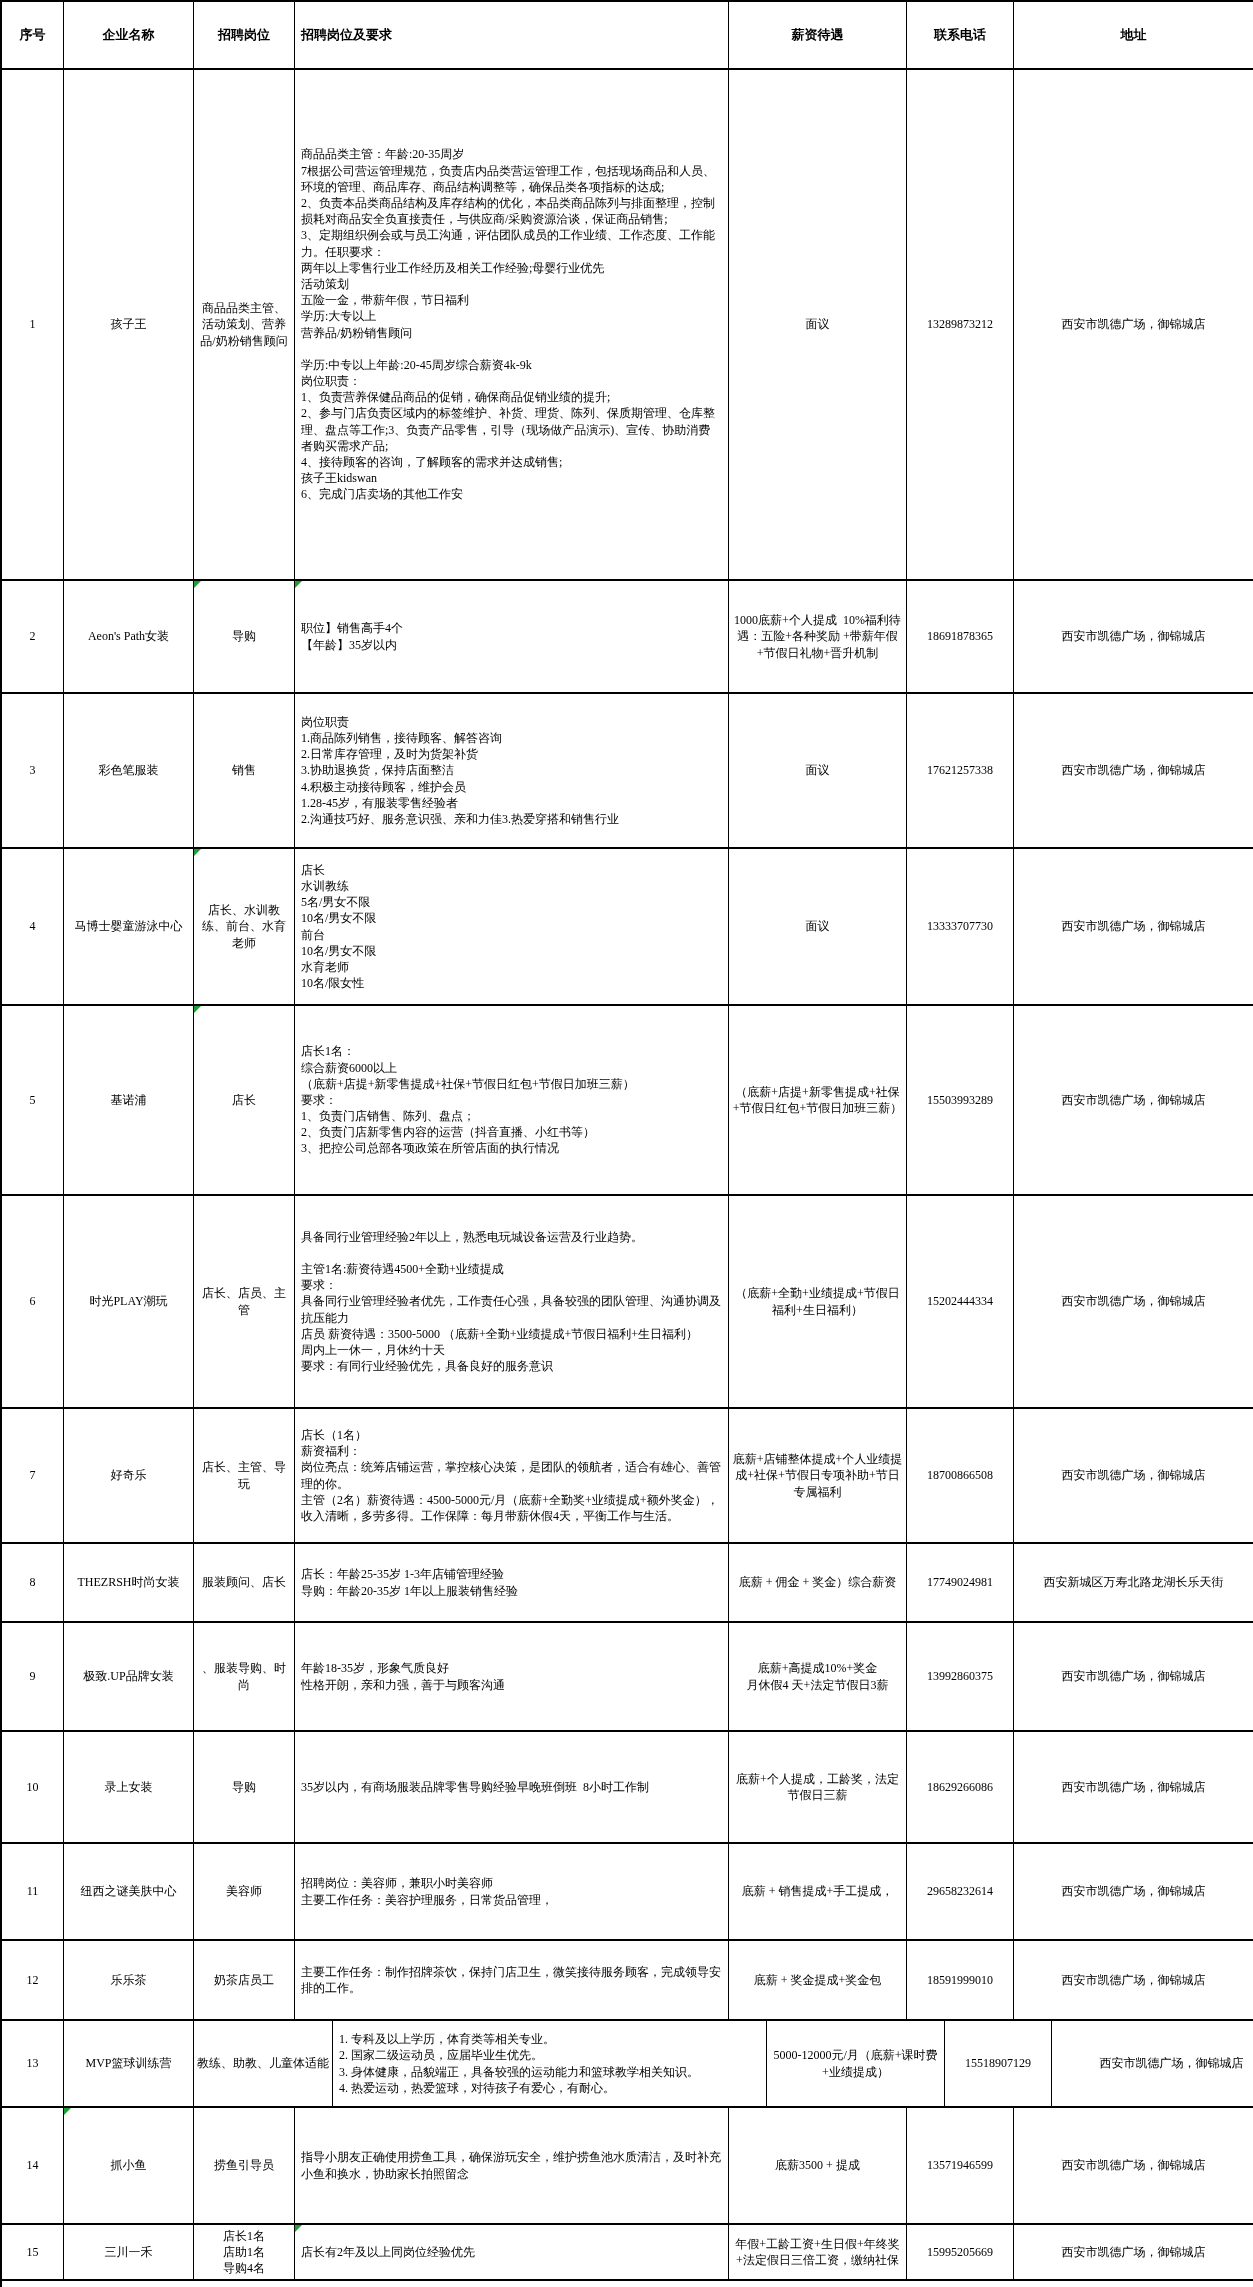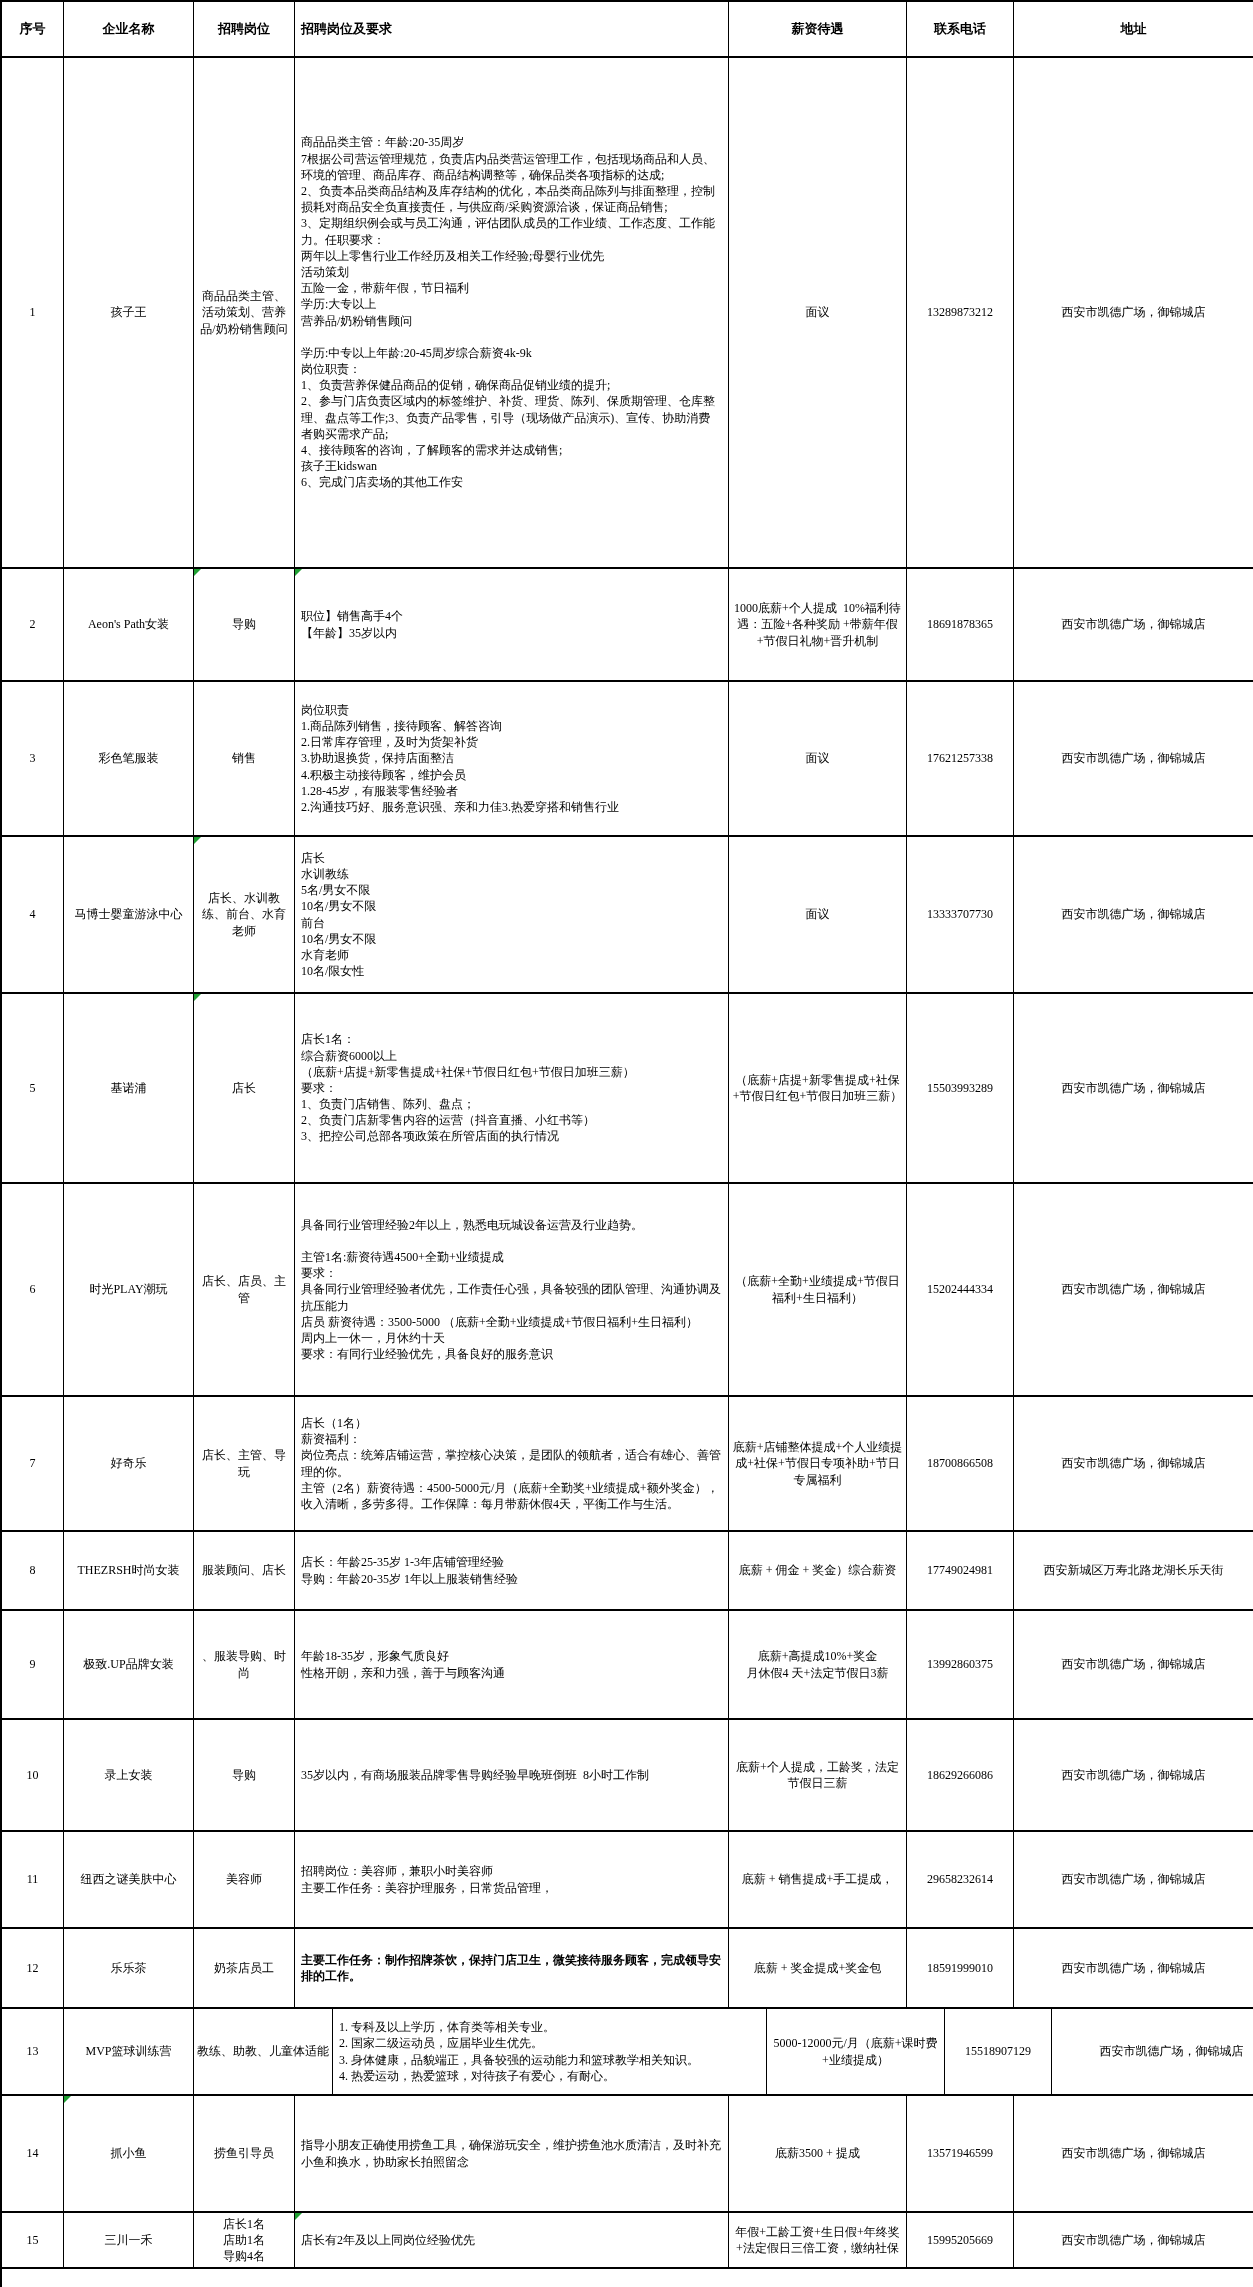--- a/index.html
+++ b/index.html
@@ -29,21 +29,21 @@
   .comment-marker{
     position:absolute;top:0;left:0;width:0;height:0;
     border-top:7px solid #1fa032;border-right:7px solid transparent;
     pointer-events:none;
   }
 </style>
 </head>
 <body>
 
 <div class="sheet">
-    <div class="row header-row" style="height: 56px;">
+    <div class="row header-row" style="height: 68px;">
       <div class="cell col-index" style="flex: 0 0 62px;"><span class="cell-text">序号</span></div>
       <div class="cell col-company" style="flex: 0 0 130px;"><span class="cell-text">企业名称</span></div>
       <div class="cell col-position" style="flex: 0 0 101px;"><span class="cell-text">招聘岗位</span></div>
       <div class="cell col-requirements" style="flex: 0 0 434px;"><span class="cell-text">招聘岗位及要求</span></div>
       <div class="cell col-salary" style="flex: 0 0 178px;"><span class="cell-text">薪资待遇</span></div>
       <div class="cell col-phone" style="flex: 0 0 107px;"><span class="cell-text">联系电话</span></div>
       <div class="cell col-address" style="flex: 0 0 241px;"><span class="cell-text">地址</span></div>
     </div>
     <div class="row body-row" style="height: 511px;">
       <div class="cell col-index" style="flex: 0 0 62px;"><span class="cell-text">1</span></div>
@@ -191,21 +191,21 @@
       <div class="cell col-requirements" style="flex: 0 0 434px;"><span class="cell-text">招聘岗位：美容师，兼职小时美容师
 主要工作任务：美容护理服务，日常货品管理，</span></div>
       <div class="cell col-salary" style="flex: 0 0 178px;"><span class="cell-text">底薪 + 销售提成+手工提成，</span></div>
       <div class="cell col-phone" style="flex: 0 0 107px;"><span class="cell-text">29658232614</span></div>
       <div class="cell col-address" style="flex: 0 0 241px;"><span class="cell-text">西安市凯德广场，御锦城店</span></div>
     </div>
     <div class="row body-row" style="height: 80px;">
       <div class="cell col-index" style="flex: 0 0 62px;"><span class="cell-text">12</span></div>
       <div class="cell col-company" style="flex: 0 0 130px;"><span class="cell-text">乐乐茶</span></div>
       <div class="cell col-position" style="flex: 0 0 101px;"><span class="cell-text">奶茶店员工</span></div>
-      <div class="cell col-requirements" style="flex: 0 0 434px; font-weight: bold;"><span class="cell-text">主要工作任务：制作招牌茶饮，保持门店卫生，微笑接待服务顾客，完成领导安排的工作。</span></div>
+      <div class="cell col-requirements" style="flex: 0 0 434px;"><span class="cell-text">主要工作任务：制作招牌茶饮，保持门店卫生，微笑接待服务顾客，完成领导安排的工作。</span></div>
       <div class="cell col-salary" style="flex: 0 0 178px;"><span class="cell-text">底薪 + 奖金提成+奖金包</span></div>
       <div class="cell col-phone" style="flex: 0 0 107px;"><span class="cell-text">18591999010</span></div>
       <div class="cell col-address" style="flex: 0 0 241px;"><span class="cell-text">西安市凯德广场，御锦城店</span></div>
     </div>
     <div class="row body-row" style="height: 87px;">
       <div class="cell col-index" style="flex: 0 0 62px;"><span class="cell-text">13</span></div>
       <div class="cell col-company" style="flex: 0 0 130px;"><span class="cell-text">MVP篮球训练营</span></div>
       <div class="cell col-position pos-nowrap" style="flex: 0 0 101px;"><span class="cell-text">教练、助教、儿童体适能</span></div>
       <div class="cell col-requirements" style="flex: 0 0 434px;"><span class="cell-text">1. 专科及以上学历，体育类等相关专业。
 2. 国家二级运动员，应届毕业生优先。

